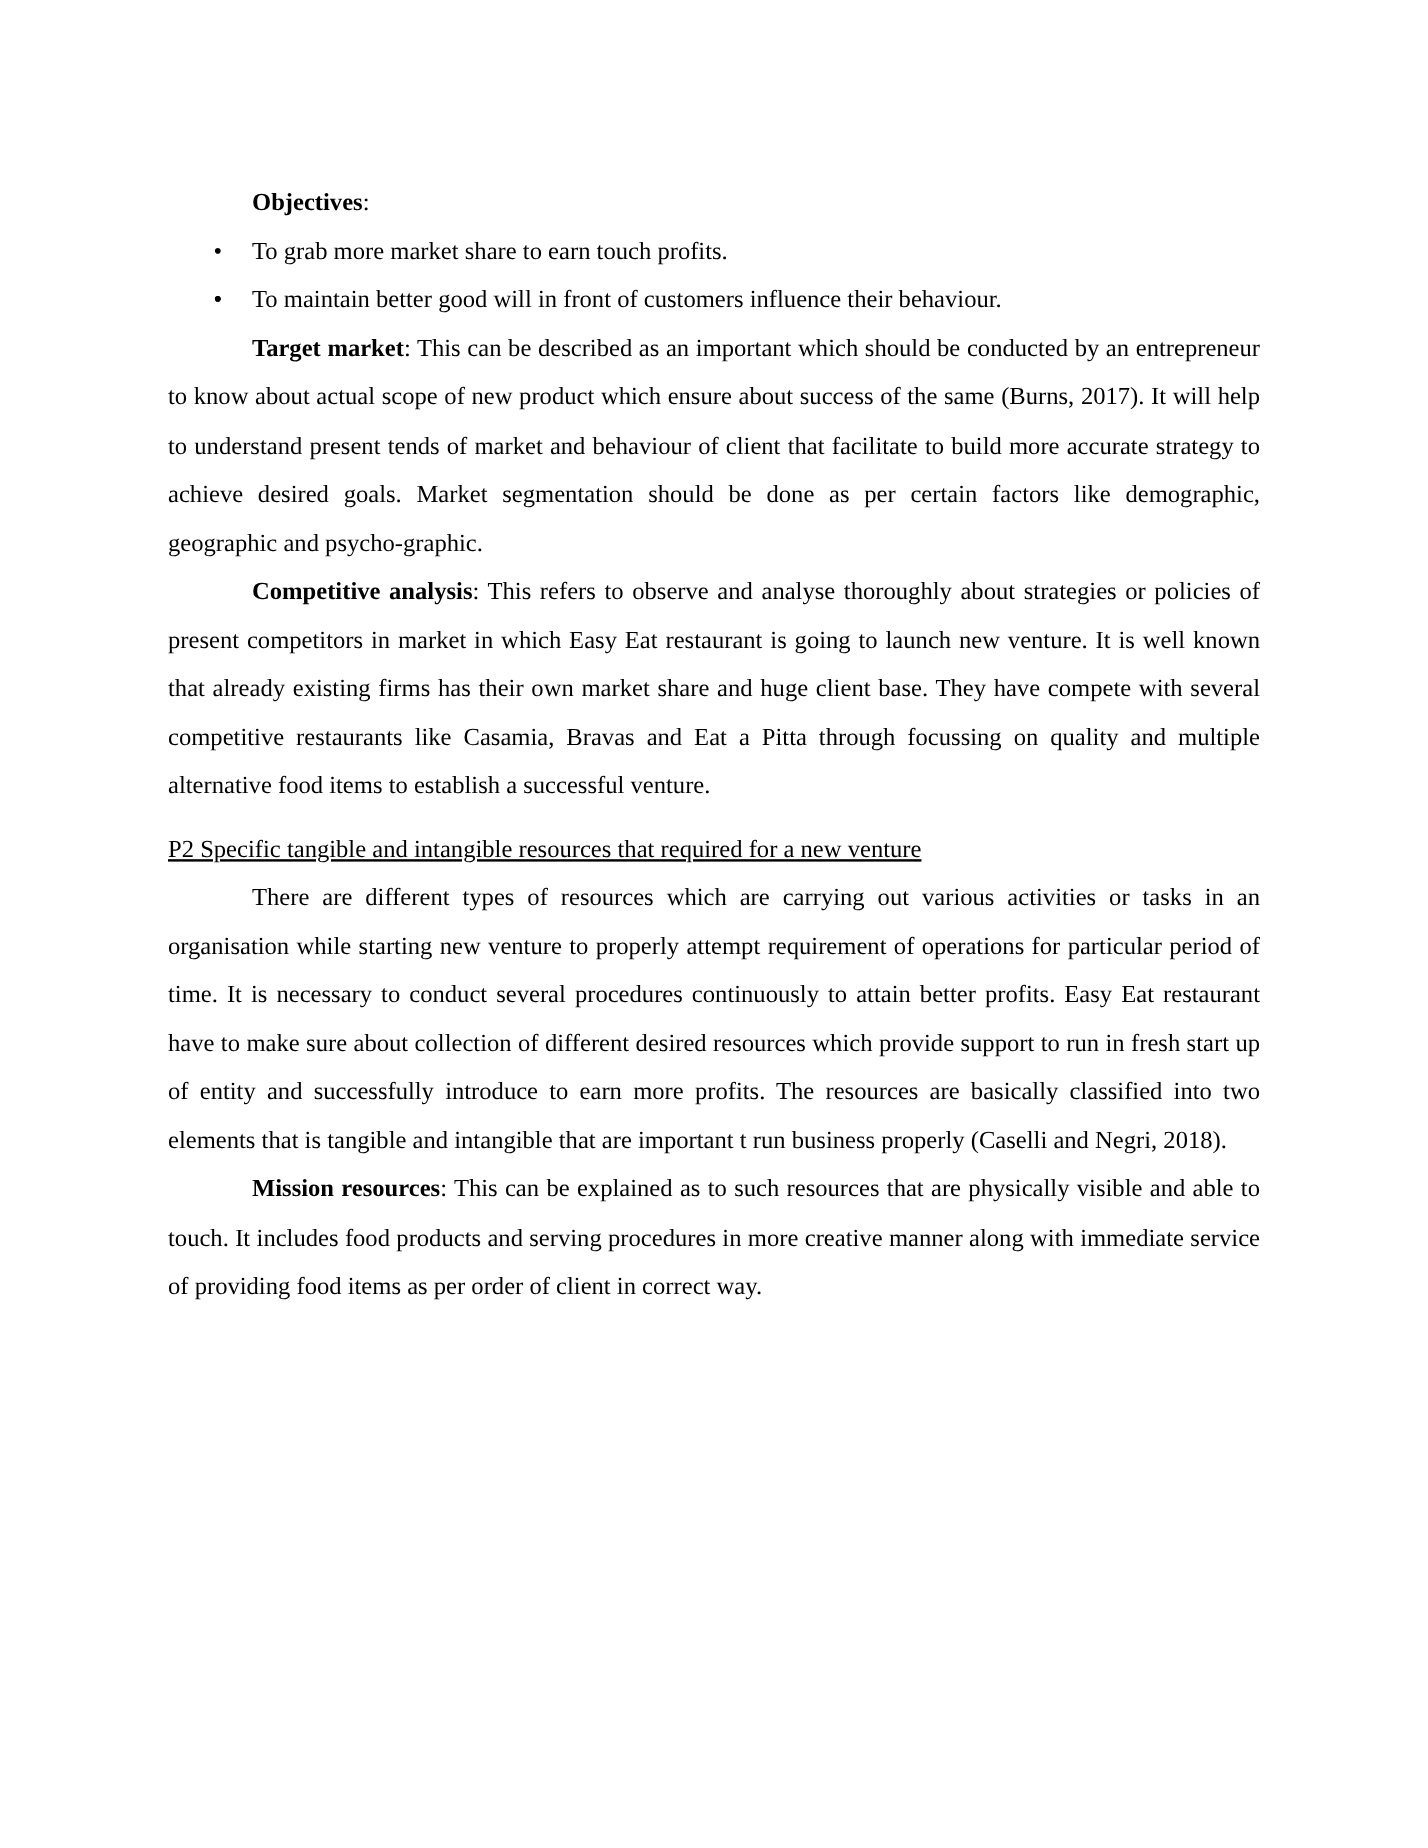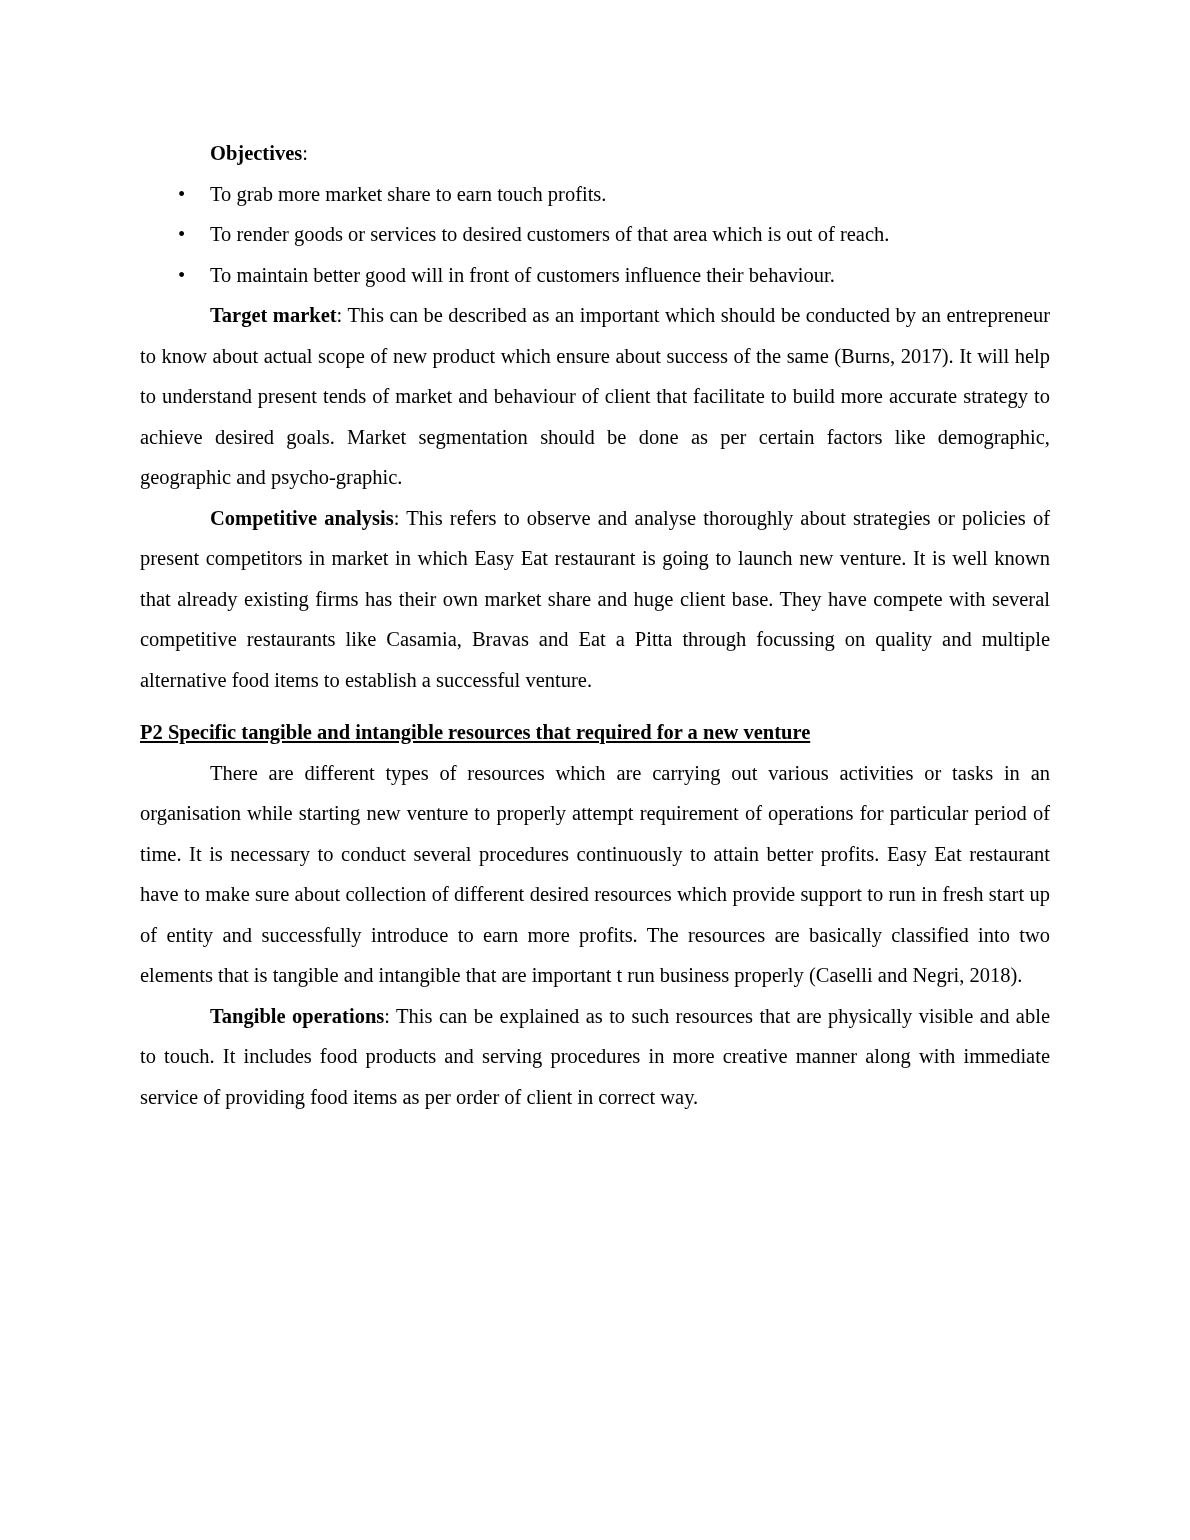--- a/index.html
+++ b/index.html
@@ -4,21 +4,21 @@
 <style>
   html, body {
     margin: 0;
     padding: 0;
     background: #ffffff;
   }
   .page {
     position: relative;
     width: 1190px;
     height: 1308px;
-    margin: 0 auto;
+    margin: 16px auto;
     background: #ffffff;
     box-sizing: border-box;
     padding: 133px 140px 0 140px;
     font-family: "Liberation Serif", "DejaVu Serif", serif;
     font-size: 20.5px;
     color: #000000;
     overflow: hidden;
   }
   p {
     margin: 0;
@@ -47,50 +47,49 @@
     left: 38px;
     top: 0;
   }
   .p2-heading {
     margin-top: 12px;
     text-align: left;
     text-indent: 0;
   }
   .underline {
     text-decoration: underline;
-    font-weight: bold;
   }
   .page-number {
     position: absolute;
     left: 0;
     right: 0;
     top: 1408px;
     text-align: center;
     line-height: 40.5px;
   }
 </style>
 </head>
 <body>
 
 <div class="page">
 
   <p class="indent"><strong>Objectives</strong><span>:</span></p>
 
   <ul class="bullets">
     <li><span class="bullet-marker">•</span><span>To grab more market share to earn touch profits.</span></li>
-    <li><span class="bullet-marker">•</span><span>To render goods or services to desired customers of that area which is out of reach.</span></li>
+    <li><span class="bullet-marker">•</span></li>
     <li><span class="bullet-marker">•</span><span>To maintain better good will in front of customers influence their behaviour.</span></li>
   </ul>
 
 
   <p class="indent"><strong>Target market</strong><span>: This can be described as an important which should be conducted by an entrepreneur to know about actual scope of new product which ensure about success of the same (Burns, 2017). It will help to understand present tends of market and behaviour of client that facilitate to build more accurate strategy to achieve desired goals. Market segmentation should be done as per certain factors like demographic,  geographic and psycho-graphic.</span></p>
 
   <p class="indent"><strong>Competitive analysis</strong><span>: This refers to observe and analyse thoroughly about strategies or policies of present competitors in market in which Easy Eat restaurant is going to launch new venture. It is well known that already existing firms has their own market share and huge client base. They have compete with several competitive restaurants like Casamia, Bravas and Eat a Pitta through focussing on quality and multiple alternative food items to establish a successful venture.</span></p>
 
   <p class="p2-heading"><span class="underline">P2 Specific tangible and intangible resources that required for a new venture</span></p>
 
   <p class="indent">There are different types of resources which are carrying out various activities or tasks in an organisation while starting new venture to properly attempt requirement of operations for particular period of time. It is necessary to conduct several procedures continuously to attain better profits. Easy Eat restaurant have to make sure about collection of different desired resources which provide support to run in fresh start up of entity and successfully introduce to earn more profits. The resources are basically classified into two elements that is tangible and intangible that are important t run business properly (Caselli and Negri, 2018).</p>
 
-  <p class="indent"><strong>Tangible operations</strong><span>: This can be explained as to such resources that are physically visible and able to touch. It includes food products and serving procedures in more creative manner along with immediate service of providing food items as per order of client in correct way.</span></p>
+  <p class="indent"><strong>Mission resources</strong><span>: This can be explained as to such resources that are physically visible and able to touch. It includes food products and serving procedures in more creative manner along with immediate service of providing food items as per order of client in correct way.</span></p>
 
   <div class="page-number">2</div>
 
 </div>
 
 </body></html>

